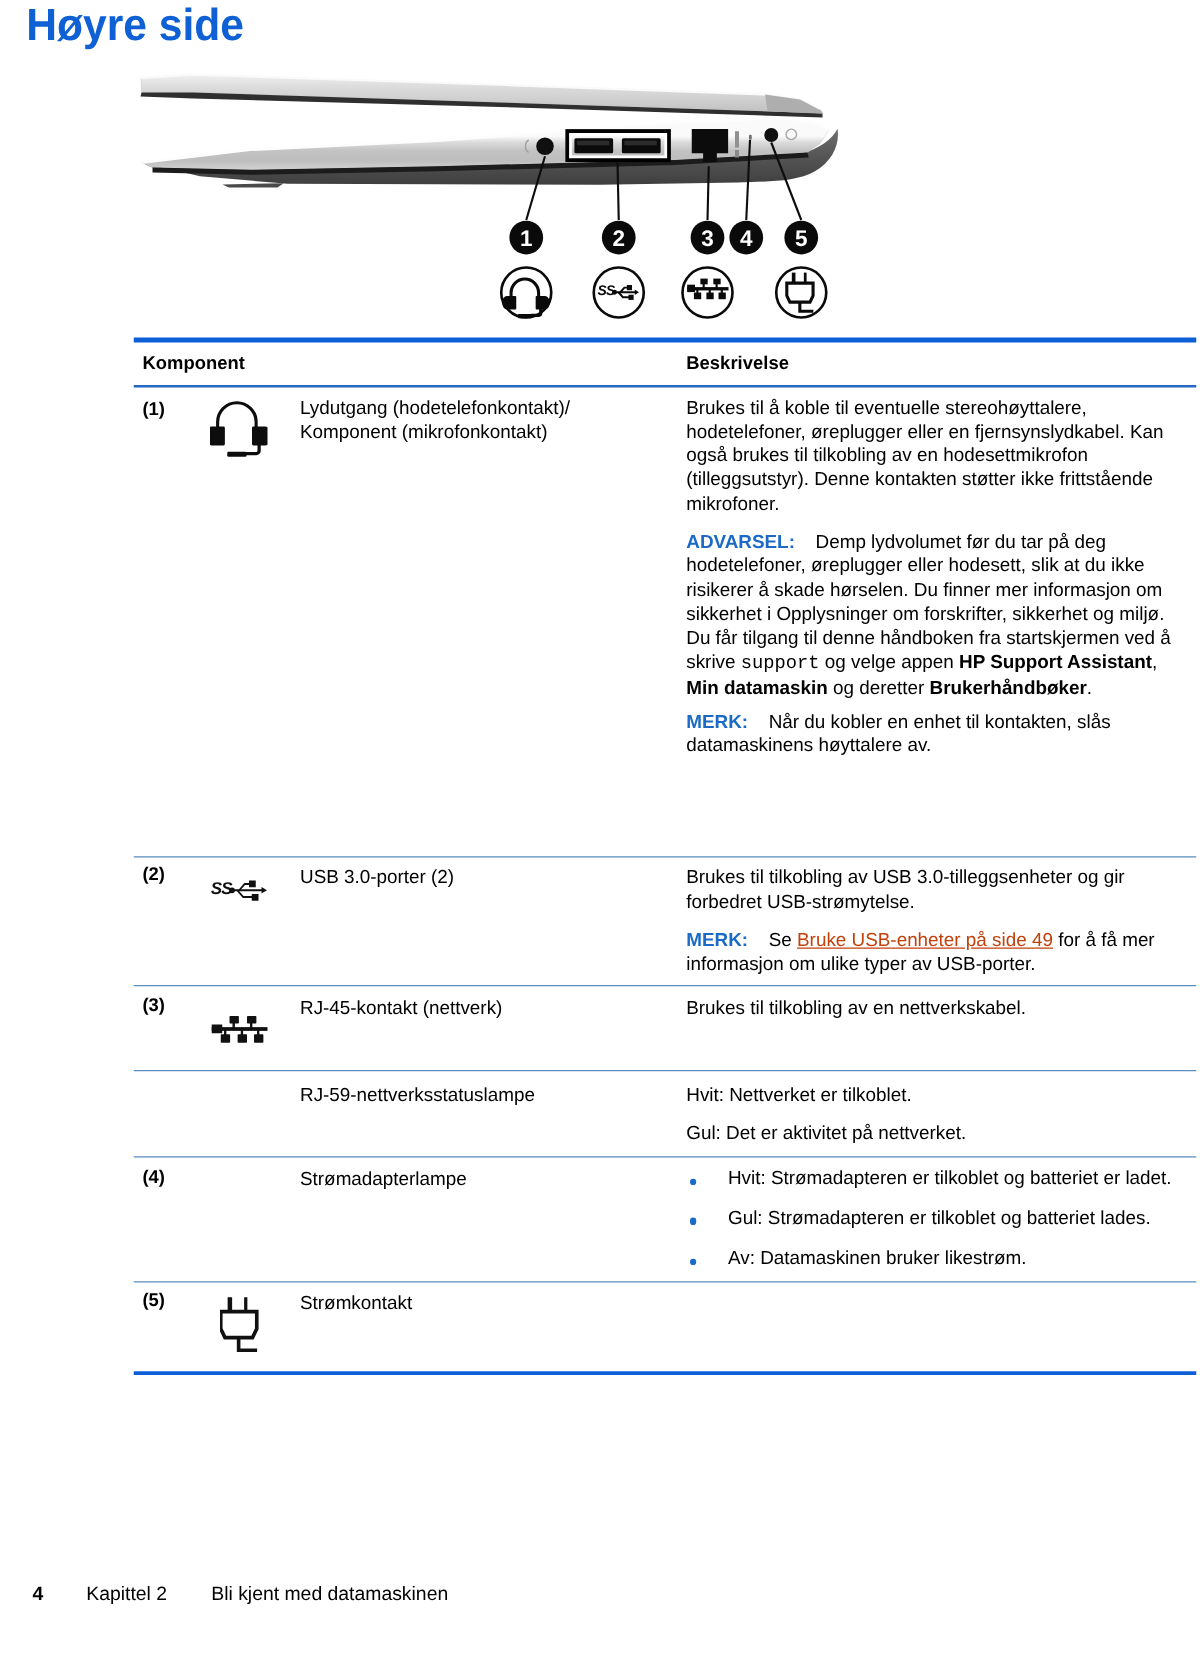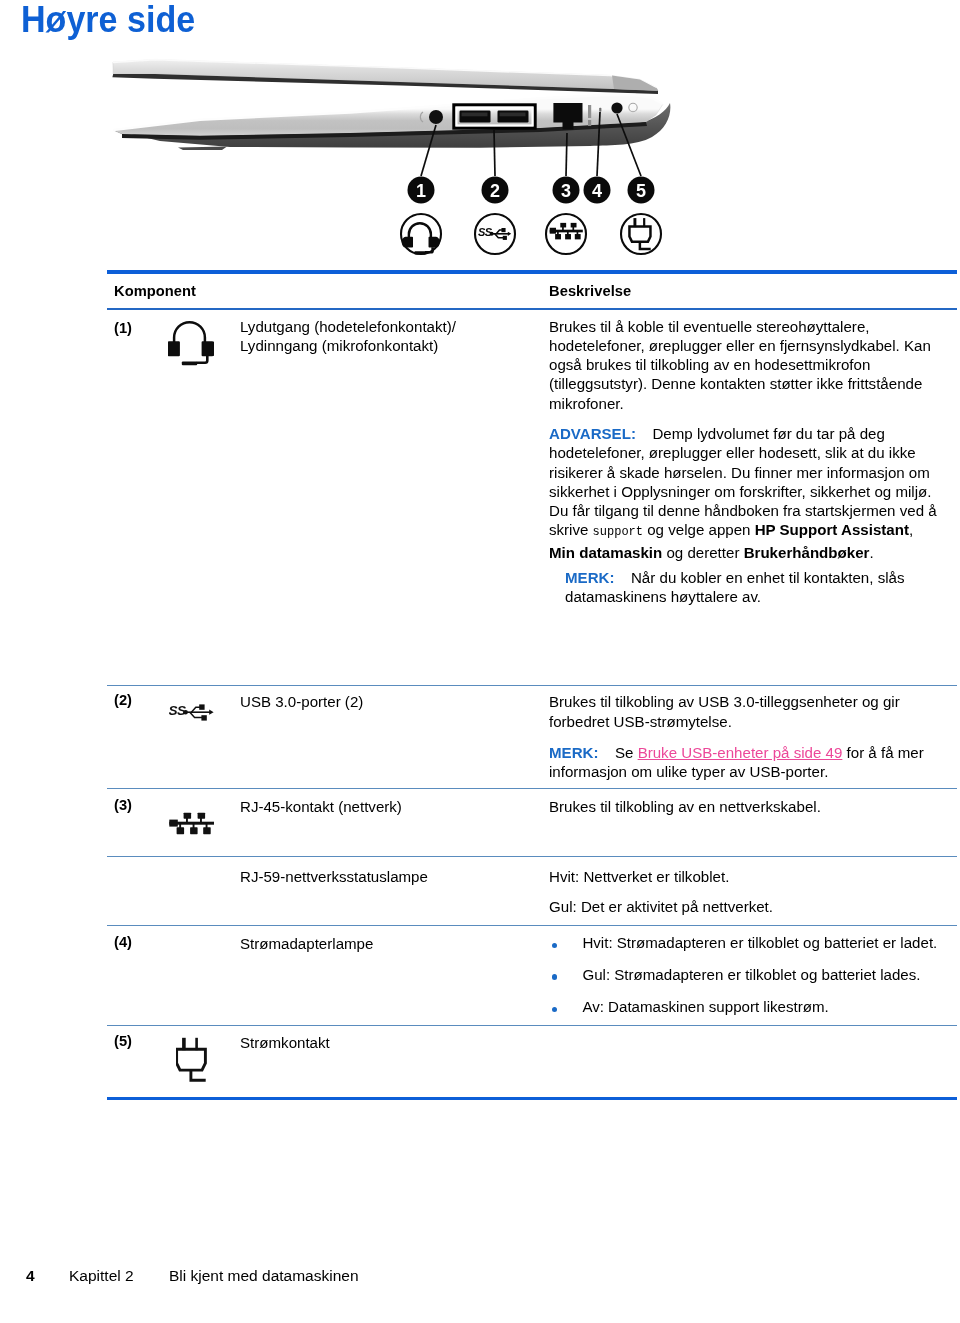--- a/index.html
+++ b/index.html
@@ -14,22 +14,22 @@
 
   .rule-thick{position:absolute;background:#0d5fd8;height:3.6px;}
   .rule-thin{position:absolute;background:#5a8cbe;height:1.4px;}
   .rule-hdr{position:absolute;background:#2468c4;height:1.8px;}
 
   .hdr{position:absolute;font-size:14.7px;font-weight:bold;color:#000;letter-spacing:0.05px;}
   .txt{position:absolute;font-size:15.1px;color:#000;line-height:19.3px;letter-spacing:0px;}
   .num{position:absolute;font-size:14.7px;font-weight:bold;color:#000;}
 
   .blue{color:#1a6ac6;font-weight:bold;}
-  .mono{font-family:"Liberation Mono",monospace;font-size:12px;}
-  .lnk{color:#ec4899;text-decoration:underline;}
+  .mono{font-family:"Liberation Mono",monospace;font-size:15px;}
+  .lnk{color:#c2410c;text-decoration:underline;}
   .gap{display:inline-block;width:16.5px;}
   .bl{position:absolute;width:5.4px;height:5.4px;border-radius:50%;background:#1a6ac6;}
 
   .footer-num{position:absolute;font-size:15.5px;font-weight:bold;color:#000;}
   .footer-txt{position:absolute;font-size:15.5px;color:#000;}
   .ico{position:absolute;}
 </style>
 </head>
 <body>
 
@@ -197,27 +197,27 @@
     <path d="M6.1,32 v-11.4 A15.4,15.4 0 0 1 36.9,20.6 v11.4" fill="none" stroke="#0d0d0d" stroke-width="2.5" stroke-linecap="butt"></path>
 
     <path d="M1.4,24.2 h9.4 a1.1,1.1 0 0 1 1.1,1.1 v12.9 a1.1,1.1 0 0 1 -1.1,1.1 h-9.4 a2.4,3.4 0 0 1 0,-15.1 z" fill="#0d0d0d"></path>
 
     <path d="M44.1,24.2 h-9.4 a1.1,1.1 0 0 0 -1.1,1.1 v12.9 a1.1,1.1 0 0 0 1.1,1.1 h9.4 a2.4,3.4 0 0 0 0,-15.1 z" fill="#0d0d0d"></path>
 
     <path d="M39.3,38.7 v4.9 a2.2,2.2 0 0 1 -2.2,2.2 h-8.6" fill="none" stroke="#0d0d0d" stroke-width="2.6"></path>
     <rect x="13.8" y="44.4" width="15.4" height="3.9" rx="1" fill="#0d0d0d"></rect>
   </svg>
   <div class="txt" style="left:240px;top:316.5px;width:300px;">
-    <span>Lydutgang (hodetelefonkontakt)/</span><br><span>Lydinngang (mikrofonkontakt)</span>
+    <span>Lydutgang (hodetelefonkontakt)/</span><br><span>Komponent (mikrofonkontakt)</span>
   </div>
   <div class="txt" style="left:549px;top:316.5px;width:390px;">Brukes til å koble til eventuelle stereohøyttalere, hodetelefoner, øreplugger eller en fjernsynslydkabel. Kan også brukes til tilkobling av en hodesettmikrofon (tilleggsutstyr). Denne kontakten støtter ikke frittstående mikrofoner.</div>
   <div class="txt" style="left:549px;top:424px;width:390px;">
     <span class="blue">ADVARSEL:</span><span class="gap"></span>Demp lydvolumet før du tar på deg hodetelefoner, øreplugger eller hodesett, slik at du ikke risikerer å skade hørselen. Du finner mer informasjon om sikkerhet i Opplysninger om forskrifter, sikkerhet og miljø. Du får tilgang til denne håndboken fra startskjermen ved å skrive <span class="mono">support</span> og velge appen <b>HP Support Assistant</b>, <b>Min datamaskin</b> og deretter <b>Brukerhåndbøker</b>.
   </div>
-  <div class="txt" style="left:549px;top:567.5px;width:390px;margin-left:16px;">
+  <div class="txt" style="left:549px;top:567.5px;width:390px;">
     <span class="blue">MERK:</span><span class="gap"></span>Når du kobler en enhet til kontakten, slås datamaskinens høyttalere av.
   </div>
   <div class="rule-thin" style="left:107px;top:685px;width:850px;"></div>
 
   <div class="num" style="left:114px;top:692.4px;">(2)</div>
   <svg class="ico" style="left:169px;top:701px;" width="46" height="20" viewBox="0 0 46 20">
     <text x="-0.4" y="14.2" font-family="Liberation Sans, sans-serif" font-size="13.6" font-style="italic" font-weight="bold" fill="#111" letter-spacing="-0.6">SS</text>
 
     <path d="M17.4,11.2 h24.4" stroke="#111" stroke-width="1.6" fill="none"></path>
     <path d="M44.6,11.2 l-4.4,-2.6 v5.2 z" fill="#111"></path>
@@ -267,21 +267,21 @@
   <div class="txt" style="left:549px;top:896.6px;width:390px;">Gul: Det er aktivitet på nettverket.</div>
   <div class="rule-thin" style="left:107px;top:925px;width:850px;"></div>
 
   <div class="num" style="left:114px;top:934.2px;">(4)</div>
   <div class="txt" style="left:240px;top:934.2px;width:300px;">Strømadapterlampe</div>
   <div class="bl" style="left:551.8px;top:942.7px;"></div>
   <div class="txt" style="left:582.4px;top:933.4px;width:370px;">Hvit: Strømadapteren er tilkoblet og batteriet er ladet.</div>
   <div class="bl" style="left:551.8px;top:974.2px;"></div>
   <div class="txt" style="left:582.4px;top:964.9px;width:370px;">Gul: Strømadapteren er tilkoblet og batteriet lades.</div>
   <div class="bl" style="left:551.8px;top:1006.5px;"></div>
-  <div class="txt" style="left:582.4px;top:997.2px;width:370px;">Av: Datamaskinen support likestrøm.</div>
+  <div class="txt" style="left:582.4px;top:997.2px;width:370px;">Av: Datamaskinen bruker likestrøm.</div>
   <div class="rule-thin" style="left:107px;top:1024.5px;width:850px;"></div>
 
   <div class="num" style="left:114px;top:1032.5px;">(5)</div>
   <svg class="ico" style="left:176px;top:1037px;" width="32" height="48" viewBox="0 0 32 48">
 
     <rect x="6.1" y="0.8" width="3.6" height="12.4" fill="#111"></rect>
     <rect x="19.3" y="0.8" width="2.6" height="12.4" fill="#111"></rect>
 
     <path d="M0.6,12.3 h28.8 v13.8 l-3.4,7.0 h-22.0 l-3.4,-7.0 z" fill="none" stroke="#111" stroke-width="2.9" stroke-linejoin="miter"></path>
 

